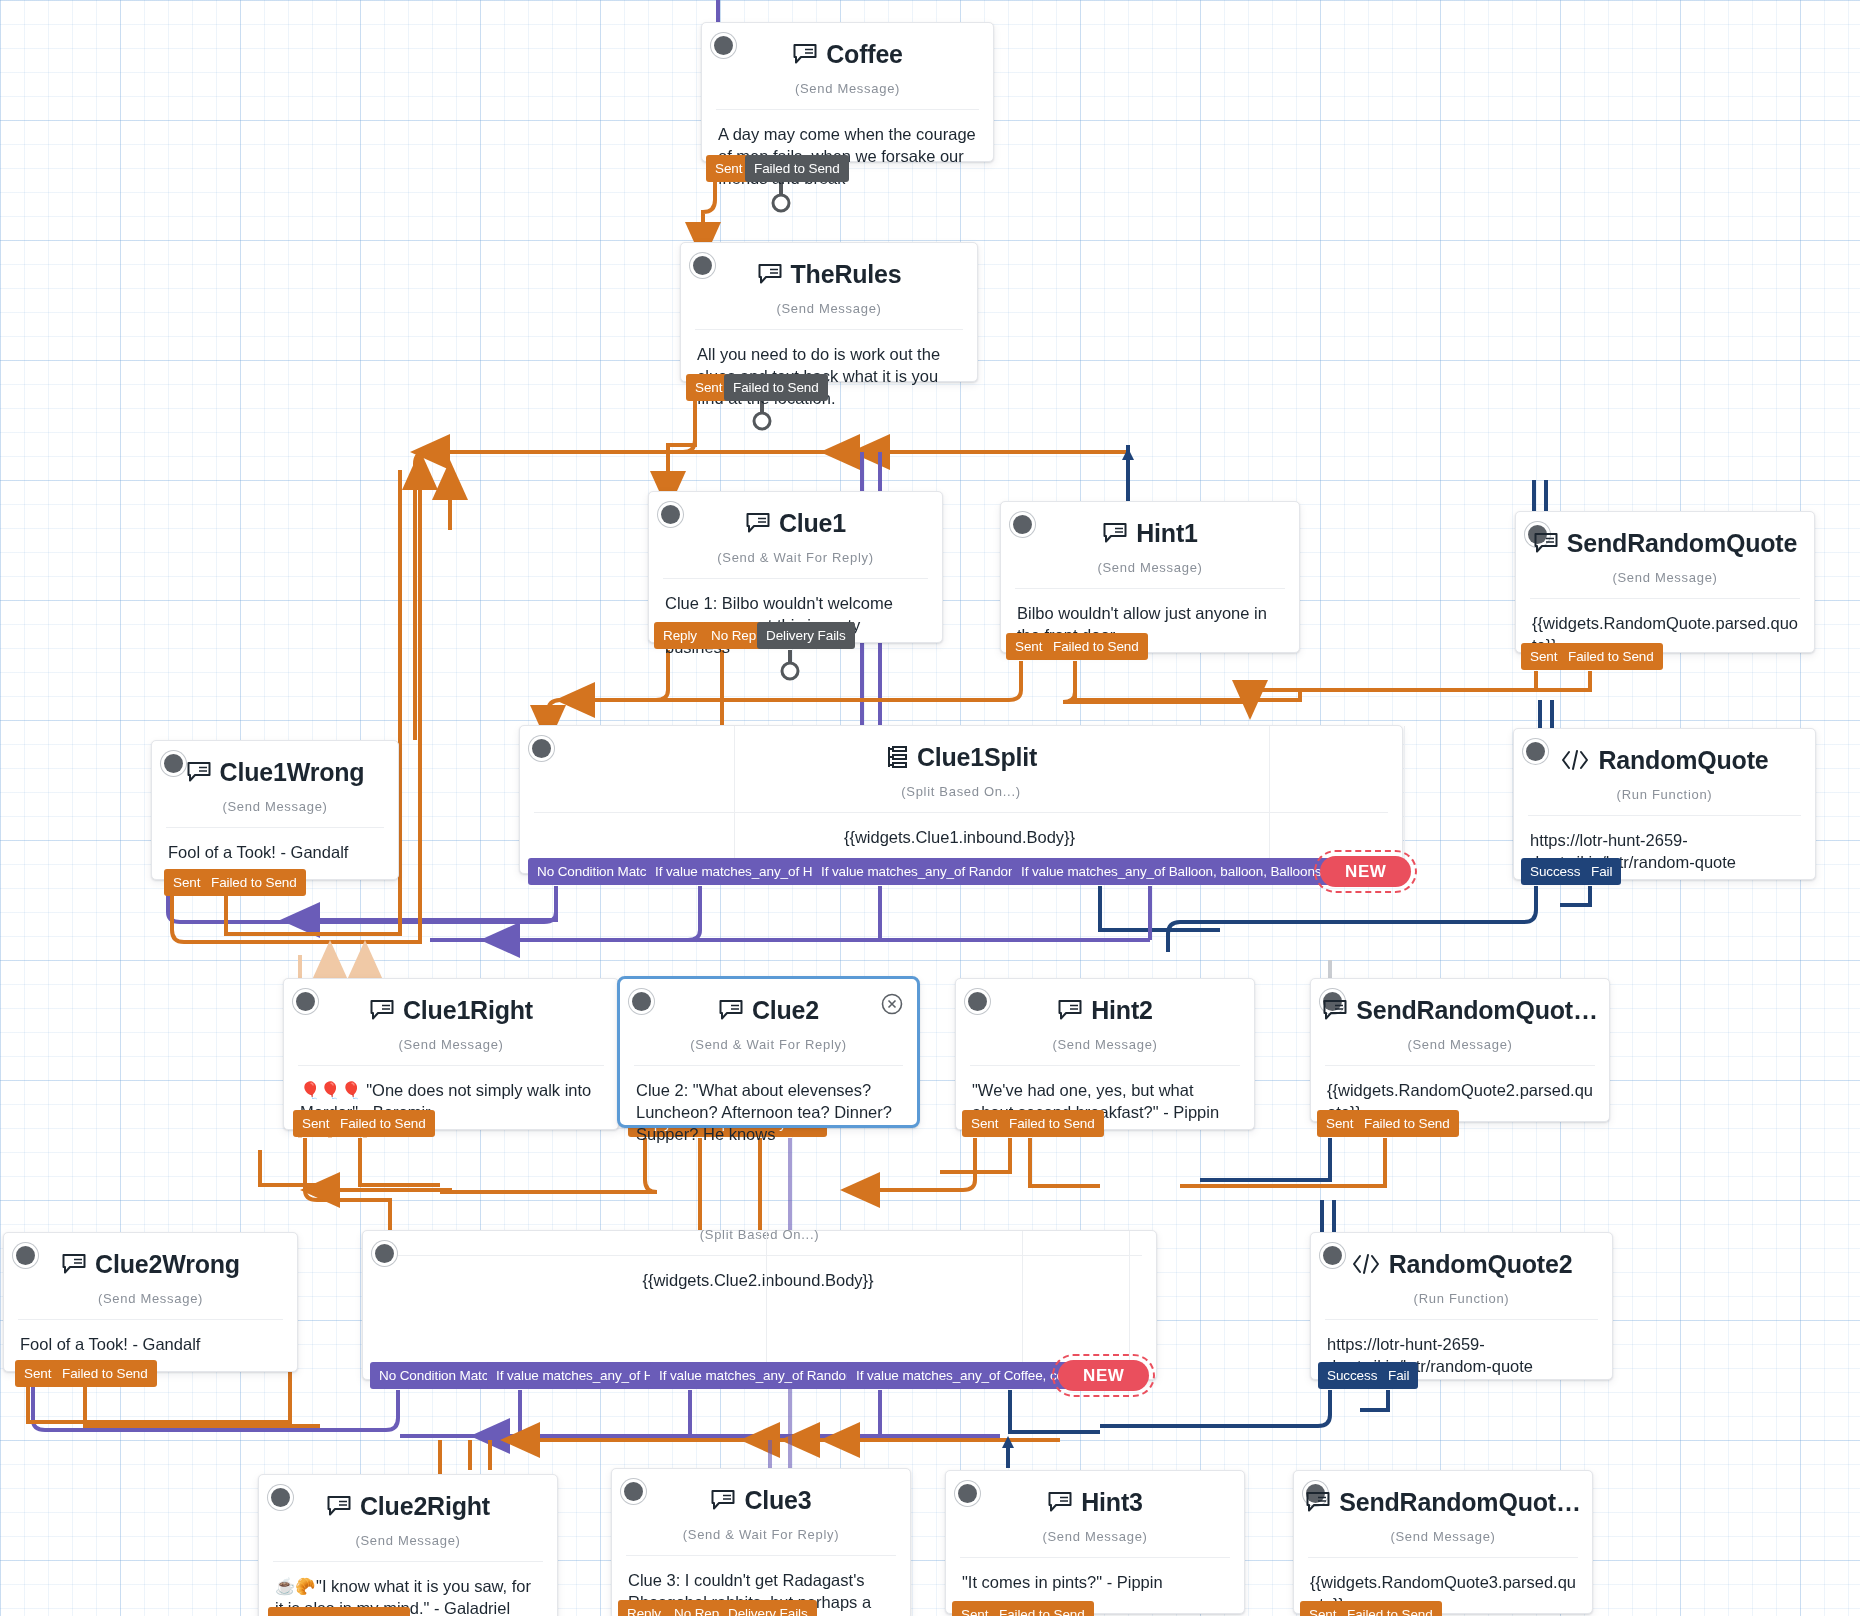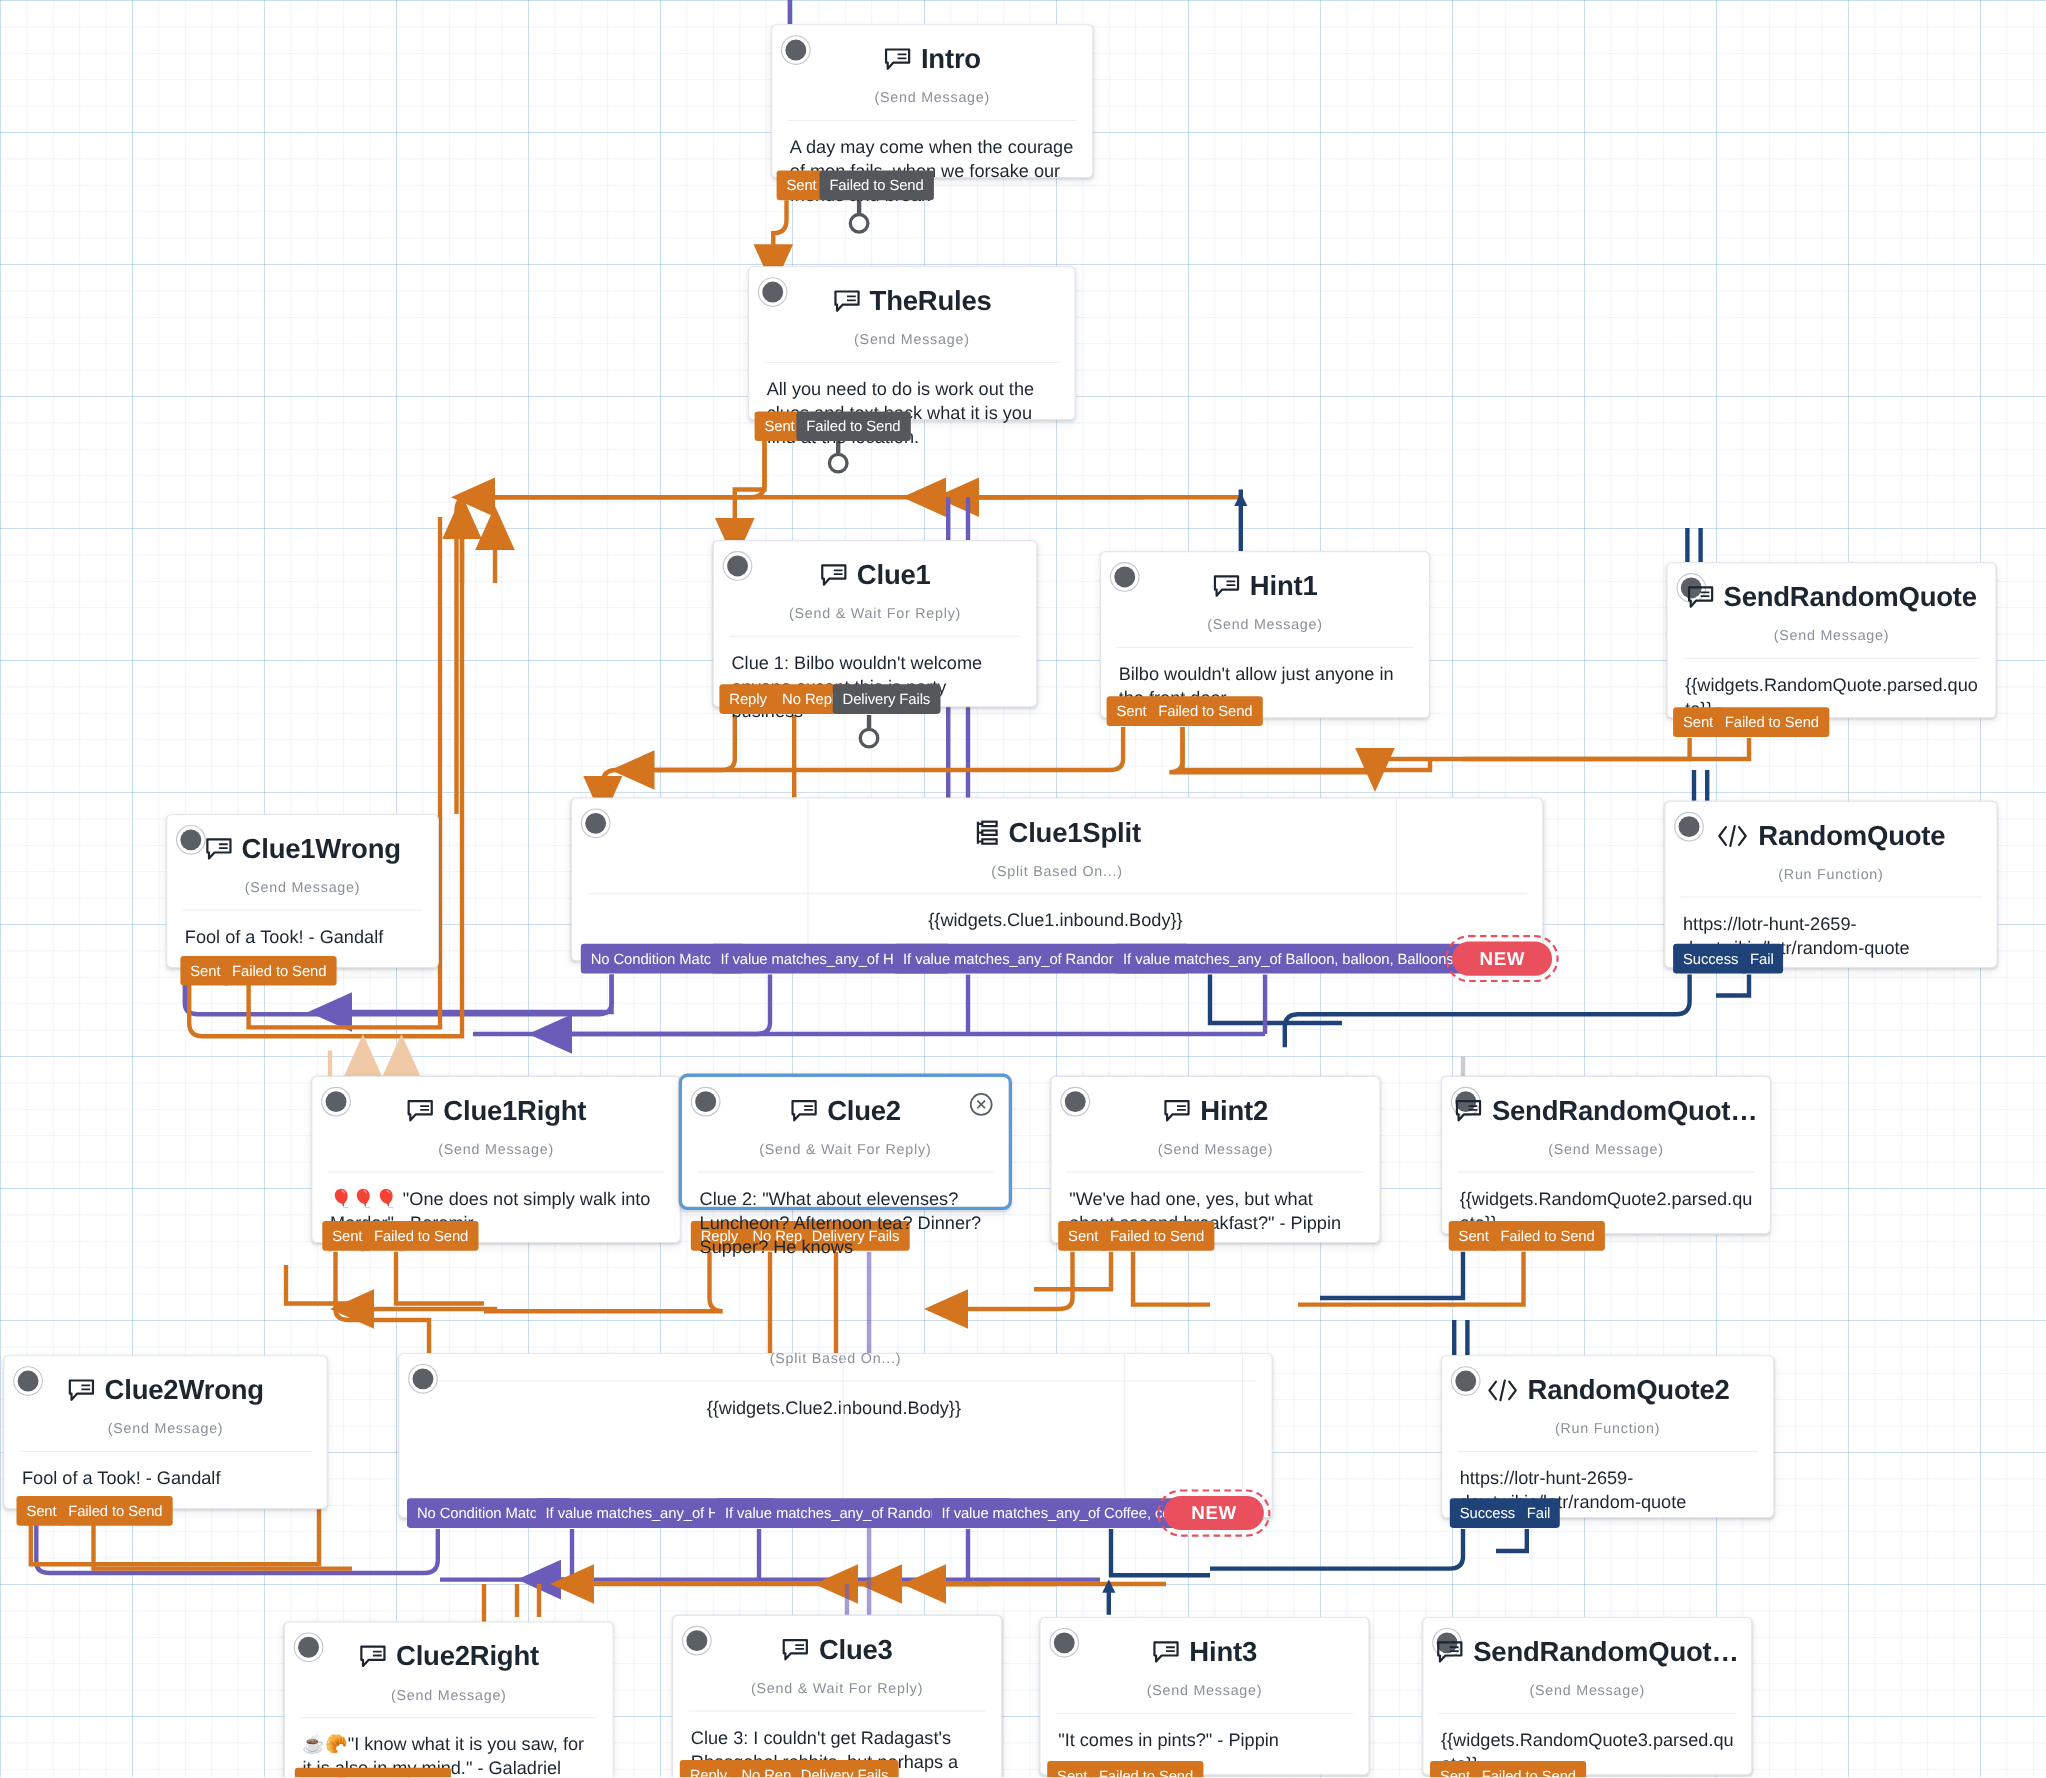--- a/index.html
+++ b/index.html
@@ -277,21 +277,21 @@
       <div class="node" style="left: 701px; top: 22px; width: 293px; height: 140px;">
         <div class="in-dot"></div>
         <div class="node-head">
           <div class="node-title">
             <span class="ic">
               <svg width="26" height="22" viewBox="0 0 26 22">
                 <path d="M2.5,2 L23.5,2 L23.5,14 L9,14 L4,19.5 L4,14 L2.5,14 Z" fill="none" stroke="#1c2630" stroke-width="2" stroke-linejoin="round"></path>
                 <path d="M13,6.5 L21,6.5 M13,10 L21,10" stroke="#1c2630" stroke-width="1.6"></path>
               </svg>
             </span>
-            <span>Intro</span>
+            <span>Coffee</span>
           </div>
         </div>
         <div class="node-sub">(Send Message)</div>
         <div class="node-divider"></div>
         <div class="node-body">A day may come when the courage of men fails, when we forsake our friends and break</div>
       </div>
       <div class="node" style="left: 680px; top: 242px; width: 298px; height: 140px;">
         <div class="in-dot"></div>
         <div class="node-head">
           <div class="node-title">
@@ -424,21 +424,21 @@
                 <path d="M13,6.5 L21,6.5 M13,10 L21,10" stroke="#1c2630" stroke-width="1.6"></path>
               </svg>
             </span>
             <span>Clue1Right</span>
           </div>
         </div>
         <div class="node-sub">(Send Message)</div>
         <div class="node-divider"></div>
         <div class="node-body">🎈🎈🎈 "One does not simply walk into Mordor" - Boromir</div>
       </div>
-      <div class="node selected" style="left: 617px; top: 976px; width: 303px; height: 124px;">
+      <div class="node selected" style="left: 617px; top: 976px; width: 303px; height: 152px;">
         <div class="in-dot"></div>
         <div class="close-x"><svg width="22" height="22" viewBox="0 0 22 22">
             <circle cx="11" cy="11" r="9.5" fill="none" stroke="#5b6066" stroke-width="1.6"></circle>
             <path d="M7.5,7.5 L14.5,14.5 M14.5,7.5 L7.5,14.5" stroke="#5b6066" stroke-width="1.6"></path>
           </svg></div>
         <div class="node-head">
           <div class="node-title">
             <span class="ic">
               <svg width="26" height="22" viewBox="0 0 26 22">
                 <path d="M2.5,2 L23.5,2 L23.5,14 L9,14 L4,19.5 L4,14 L2.5,14 Z" fill="none" stroke="#1c2630" stroke-width="2" stroke-linejoin="round"></path>

